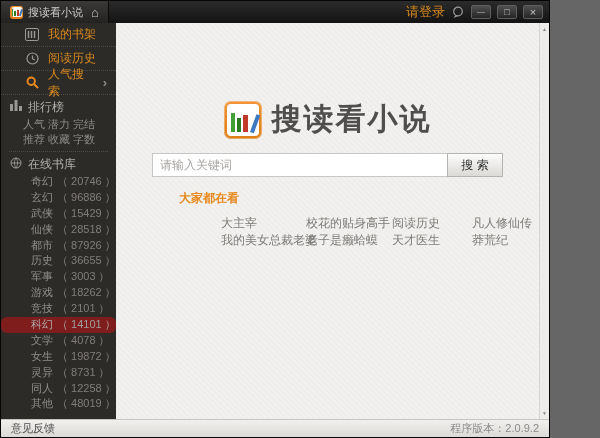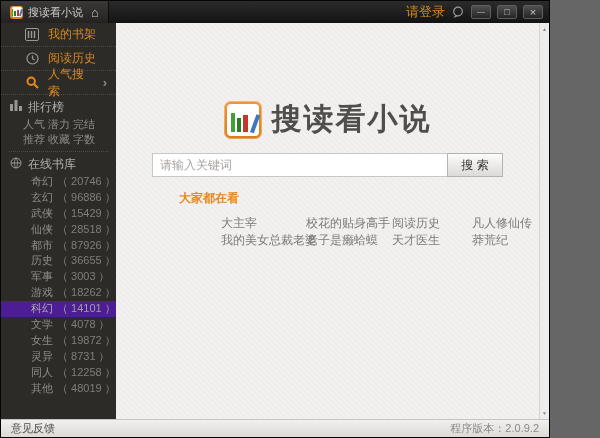--- a/index.html
+++ b/index.html
@@ -57,21 +57,21 @@
     padding-left:22px; margin-top:2px; color:#8f8d8a; font-size:11px;
   }
   .rank-grid span{ cursor:pointer; }
   .side-sep{ border-bottom:1px dotted #4f4c48; margin:4px 8px 0 8px; }
   .cat-list{ margin-top:2px; }
   .cat-row{
     height:15.9px; line-height:15.9px; padding-left:30px;
     font-size:11px; color:#8f8d8a; display:flex; gap:4px; cursor:pointer; white-space:nowrap;
   }
   .cat-row .cat-count{ color:#807e7b; }
-  .cat-row.selected{ background:#4c1d95; color:#aeaca9; }
+  .cat-row.selected{ background:#7f1d1d; color:#aeaca9;border-radius:6px; }
   .cat-row.selected .cat-count{ color:#a19f9c; }
   
   .main{
     position:absolute; left:115px; top:22px; right:10px; bottom:18px;
     background:#f2f1ef;
     background-image:repeating-linear-gradient(45deg, rgba(0,0,0,0.015) 0 2px, transparent 2px 4px);
   }
   .logo-row{ display:flex; align-items:center; justify-content:center; margin-top:76px; gap:10px;}
   .logo-box{ width:38px; height:38px; border-radius:7px; flex:none;
     background:linear-gradient(#f2953a,#dd7d16); position:relative;
@@ -254,20 +254,24 @@
         <div class="cat-row">
           <span class="cat-name">军事</span>
           <span class="cat-count">（ 3003 ）</span>
         </div>
 
         <div class="cat-row">
           <span class="cat-name">游戏</span>
           <span class="cat-count">（ 18262 ）</span>
         </div>
 
+        <div class="cat-row">
+          <span class="cat-name">竞技</span>
+          <span class="cat-count">（ 2101 ）</span>
+        </div>
 
         <div class="cat-row selected">
           <span class="cat-name">科幻</span>
           <span class="cat-count">（ 14101 ）</span>
         </div>
 
         <div class="cat-row">
           <span class="cat-name">文学</span>
           <span class="cat-count">（ 4078 ）</span>
         </div>

